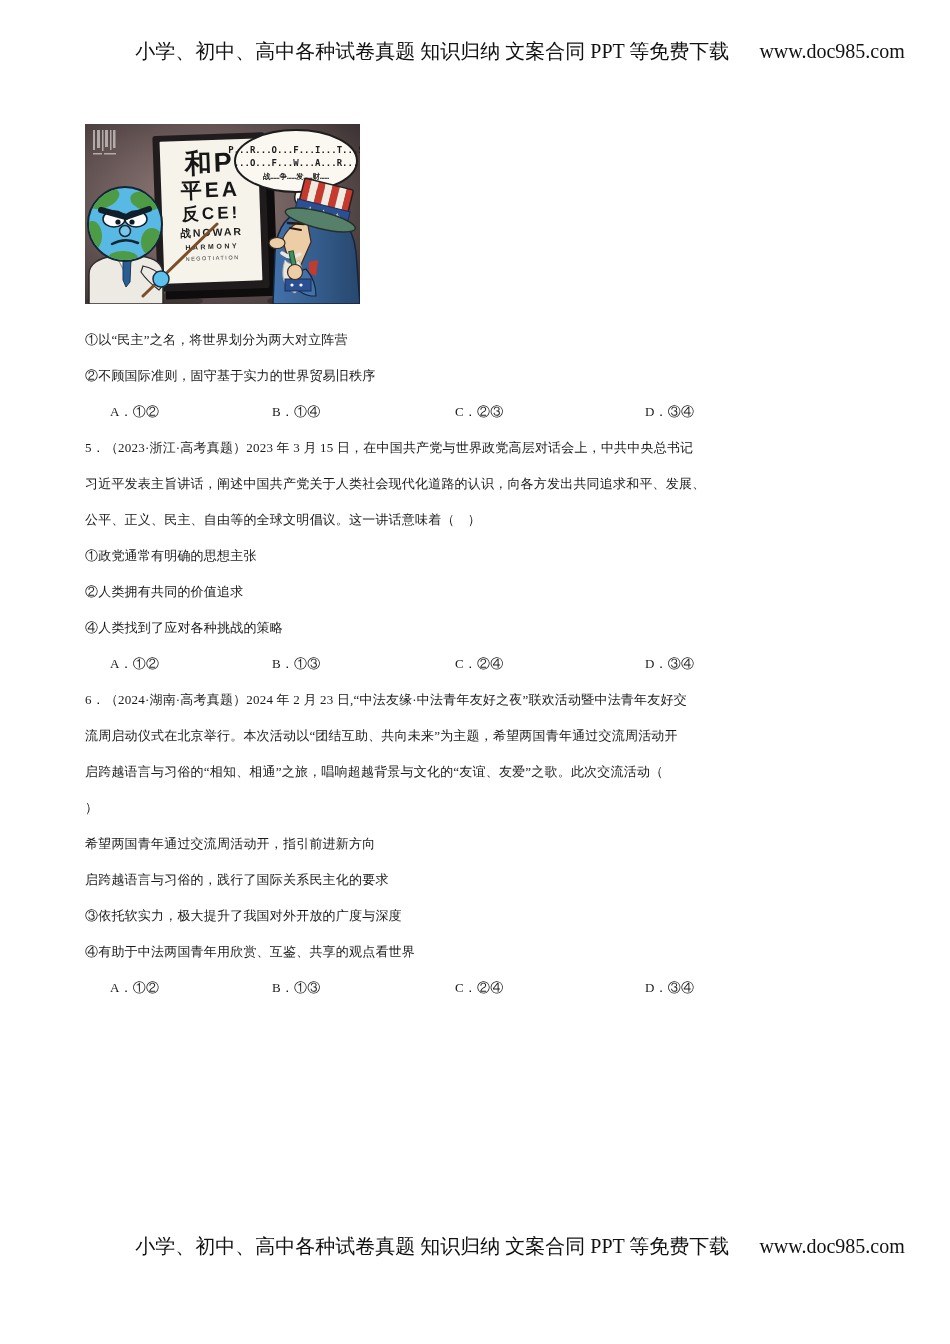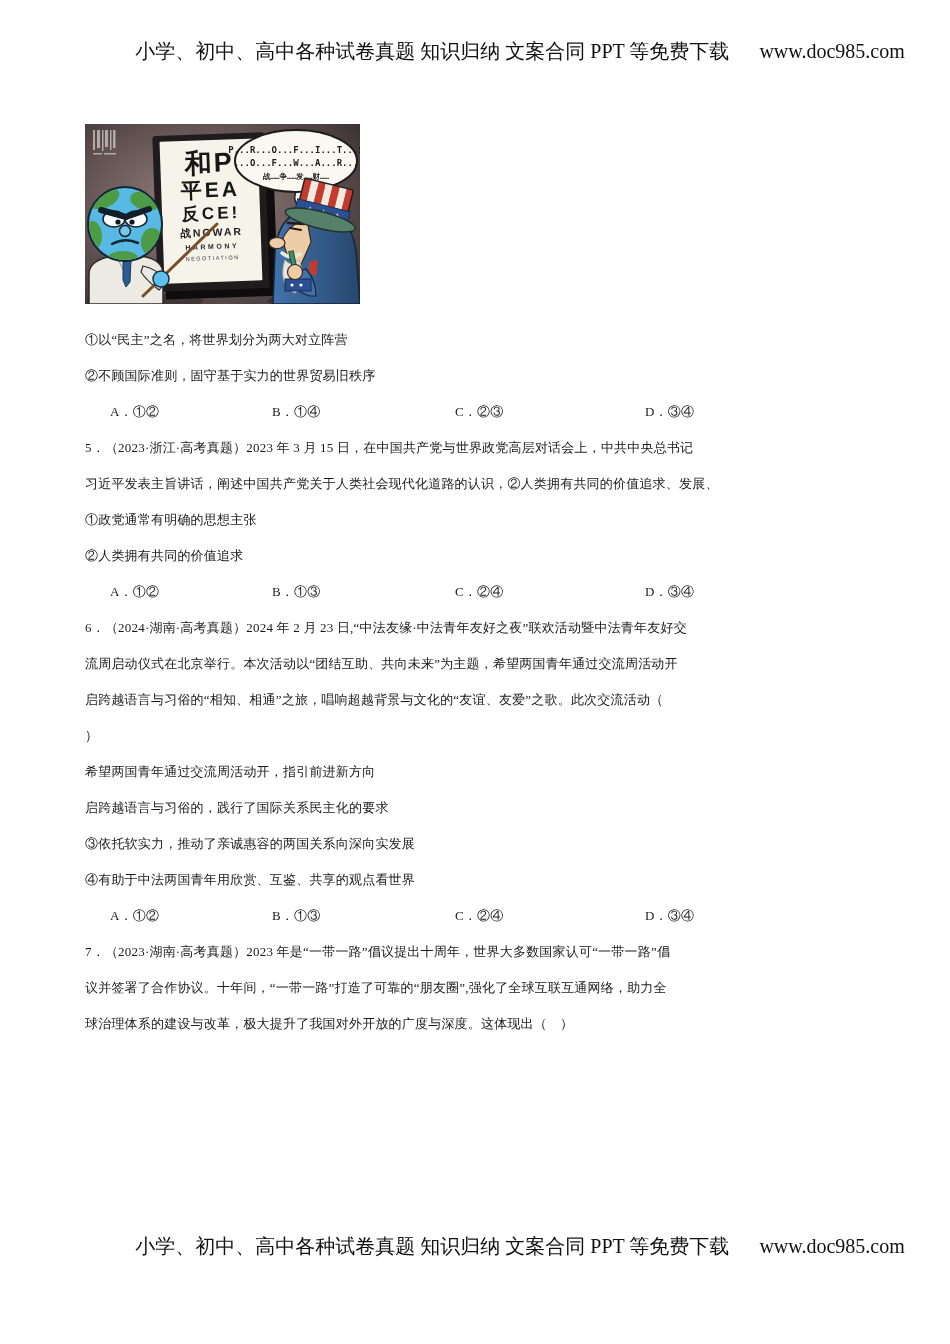--- a/index.html
+++ b/index.html
@@ -158,53 +158,50 @@
       <div class="line choices">
         <span>A．①②</span>
         <span>B．①④</span>
         <span>C．②③</span>
         <span>D．③④</span>
       </div>
     </section>
 
     <section>
       <div class="line">5．（2023·浙江·高考真题）2023 年 3 月 15 日，在中国共产党与世界政党高层对话会上，中共中央总书记</div>
-      <div class="line">习近平发表主旨讲话，阐述中国共产党关于人类社会现代化道路的认识，②人类拥有共同的价值追求、发展、</div>
+      <div class="line">习近平发表主旨讲话，阐述中国共产党关于人类社会现代化道路的认识，向各方发出共同追求和平、发展、</div>
+      <div class="line">公平、正义、民主、自由等的全球文明倡议。这一讲话意味着（　）</div>
       <div class="line">①政党通常有明确的思想主张</div>
       <div class="line">②人类拥有共同的价值追求</div>
+      <div class="line">④人类找到了应对各种挑战的策略</div>
       <div class="line choices">
         <span>A．①②</span>
         <span>B．①③</span>
         <span>C．②④</span>
         <span>D．③④</span>
       </div>
     </section>
 
     <section>
       <div class="line">6．（2024·湖南·高考真题）2024 年 2 月 23 日,“中法友缘·中法青年友好之夜”联欢活动暨中法青年友好交</div>
       <div class="line">流周启动仪式在北京举行。本次活动以“团结互助、共向未来”为主题，希望两国青年通过交流周活动开</div>
       <div class="line">启跨越语言与习俗的“相知、相通”之旅，唱响超越背景与文化的“友谊、友爱”之歌。此次交流活动（</div>
       <div class="line">）</div>
       <div class="line">希望两国青年通过交流周活动开，指引前进新方向</div>
       <div class="line">启跨越语言与习俗的，践行了国际关系民主化的要求</div>
-      <div class="line">③依托软实力，推动了亲诚惠容的两国关系向深向实发展</div>
+      <div class="line">③依托软实力，极大提升了我国对外开放的广度与深度</div>
       <div class="line">④有助于中法两国青年用欣赏、互鉴、共享的观点看世界</div>
       <div class="line choices">
         <span>A．①②</span>
         <span>B．①③</span>
         <span>C．②④</span>
         <span>D．③④</span>
       </div>
     </section>
 
-    <section>
-      <div class="line">7．（2023·湖南·高考真题）2023 年是“一带一路”倡议提出十周年，世界大多数国家认可“一带一路”倡</div>
-      <div class="line">议并签署了合作协议。十年间，“一带一路”打造了可靠的“朋友圈”,强化了全球互联互通网络，助力全</div>
-      <div class="line">球治理体系的建设与改革，极大提升了我国对外开放的广度与深度。这体现出（　）</div>
-    </section>
 
   </div>
 
   <div class="footer">
     <span>小学、初中、高中各种试卷真题 知识归纳 文案合同 PPT 等免费下载</span><span class="url">www.doc985.com</span>
   </div>
 
 </div>
 
 </body></html>

